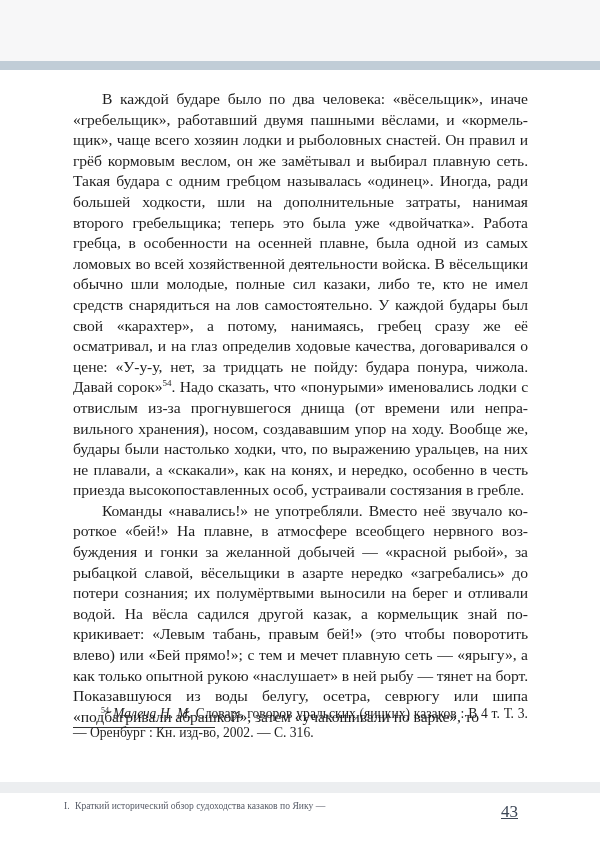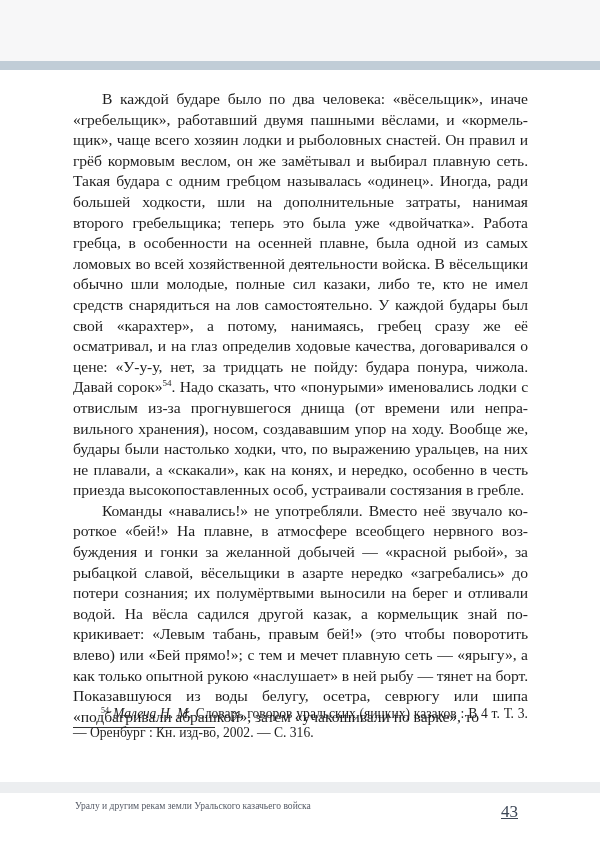--- a/index.html
+++ b/index.html
@@ -52,16 +52,16 @@
 
 <div class="fn-rule"></div>
 
 <div class="footnote">
   <p><span class="fn-num">54</span><span class="author">Малеча Н. М.</span><span> Словарь говоров уральских (яицких) казаков : В 4 т. Т. 3. — Оренбург : Кн. изд-во, 2002. — С. 316.</span></p>
 </div>
 
 <div class="footer-band"></div>
 
 <div class="running-head">
-  <span class="rh-line rh-indent">Уралу и другим рекам земли Уральского казачьего войска</span>
+  <span class="rh-line"><span class="rh-num">I.</span><span>Краткий исторический обзор судоходства казаков по Яику —</span></span>
 </div>
 
 <div class="page-num">43</div>
 
 </body></html>

